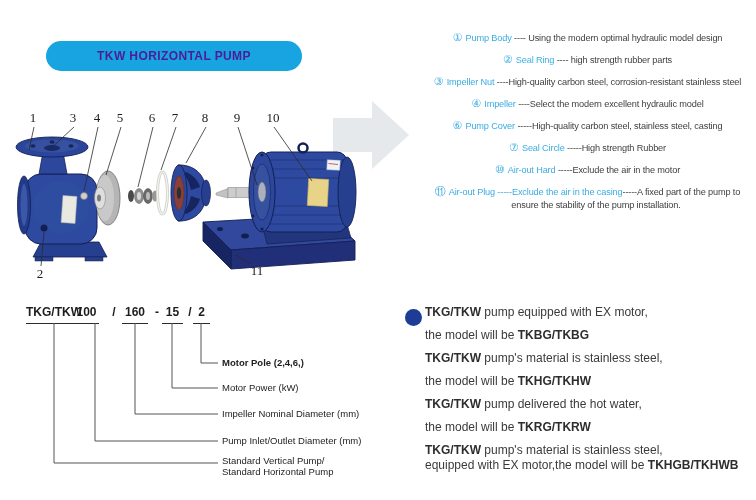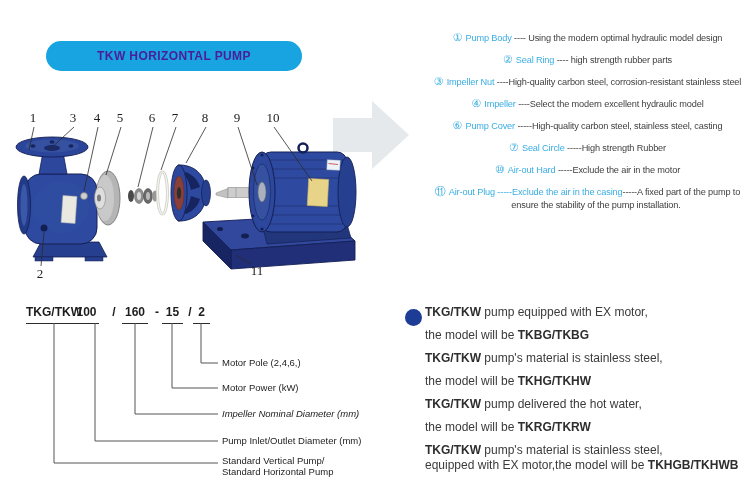--- a/index.html
+++ b/index.html
@@ -33,23 +33,23 @@
   .segs span:nth-child(2){left:74px;width:25px;}
   .segs span:nth-child(3){left:110px;width:8px;}
   .segs span:nth-child(4){left:122px;width:26px;}
   .segs span:nth-child(5){left:153px;width:8px;}
   .segs span:nth-child(6){left:162px;width:21px;}
   .segs span:nth-child(7){left:186px;width:8px;}
   .segs span:nth-child(8){left:193px;width:17px;}
   .connectors{position:absolute;left:0;top:295px;}
   .model-labels .model-label{position:absolute;left:222px;font-size:9.5px;color:#222;
              line-height:11px;white-space:nowrap;}
-  .model-labels .model-label:nth-child(1){top:357px;}
+  .model-labels .model-label:nth-child(1){top:357px;font-weight:bold;}
   .model-labels .model-label:nth-child(2){top:382px;}
-  .model-labels .model-label:nth-child(3){top:408px;font-style:italic;}
+  .model-labels .model-label:nth-child(3){top:408px;}
   .model-labels .model-label:nth-child(4){top:435px;}
   .model-labels .model-label:nth-child(5){top:455px;}
   .model-label span{display:block;}
 
   
   .bullet{position:absolute;left:405px;top:309px;width:17px;height:17px;border-radius:50%;
           background:#1c3c96;}
   .notes{position:absolute;left:425px;top:306px;width:325px;font-size:12px;line-height:13px;
          color:#3a3a3a;}
   .note-line{margin-bottom:10px;white-space:nowrap;}

